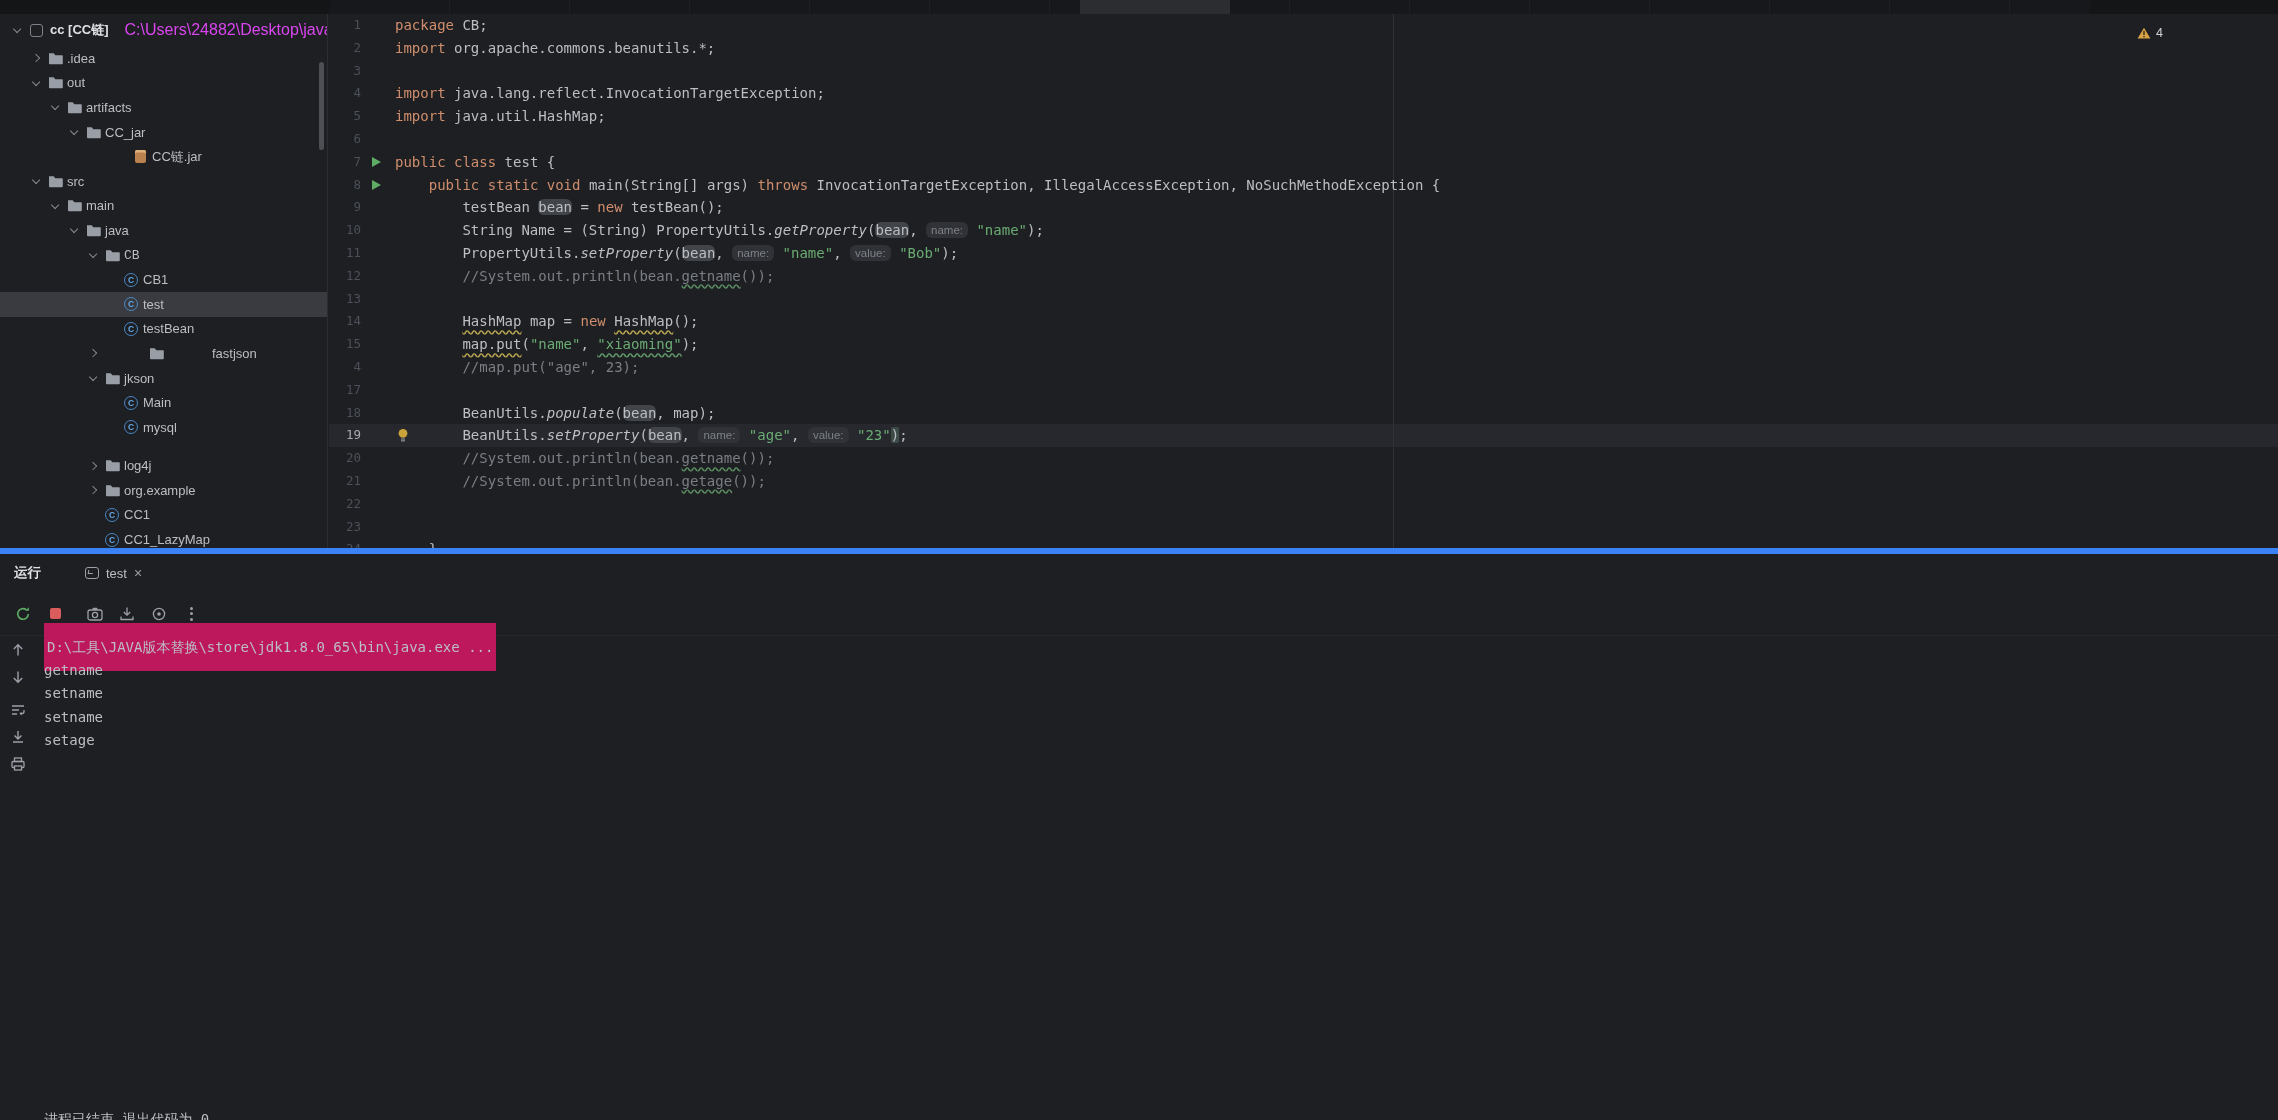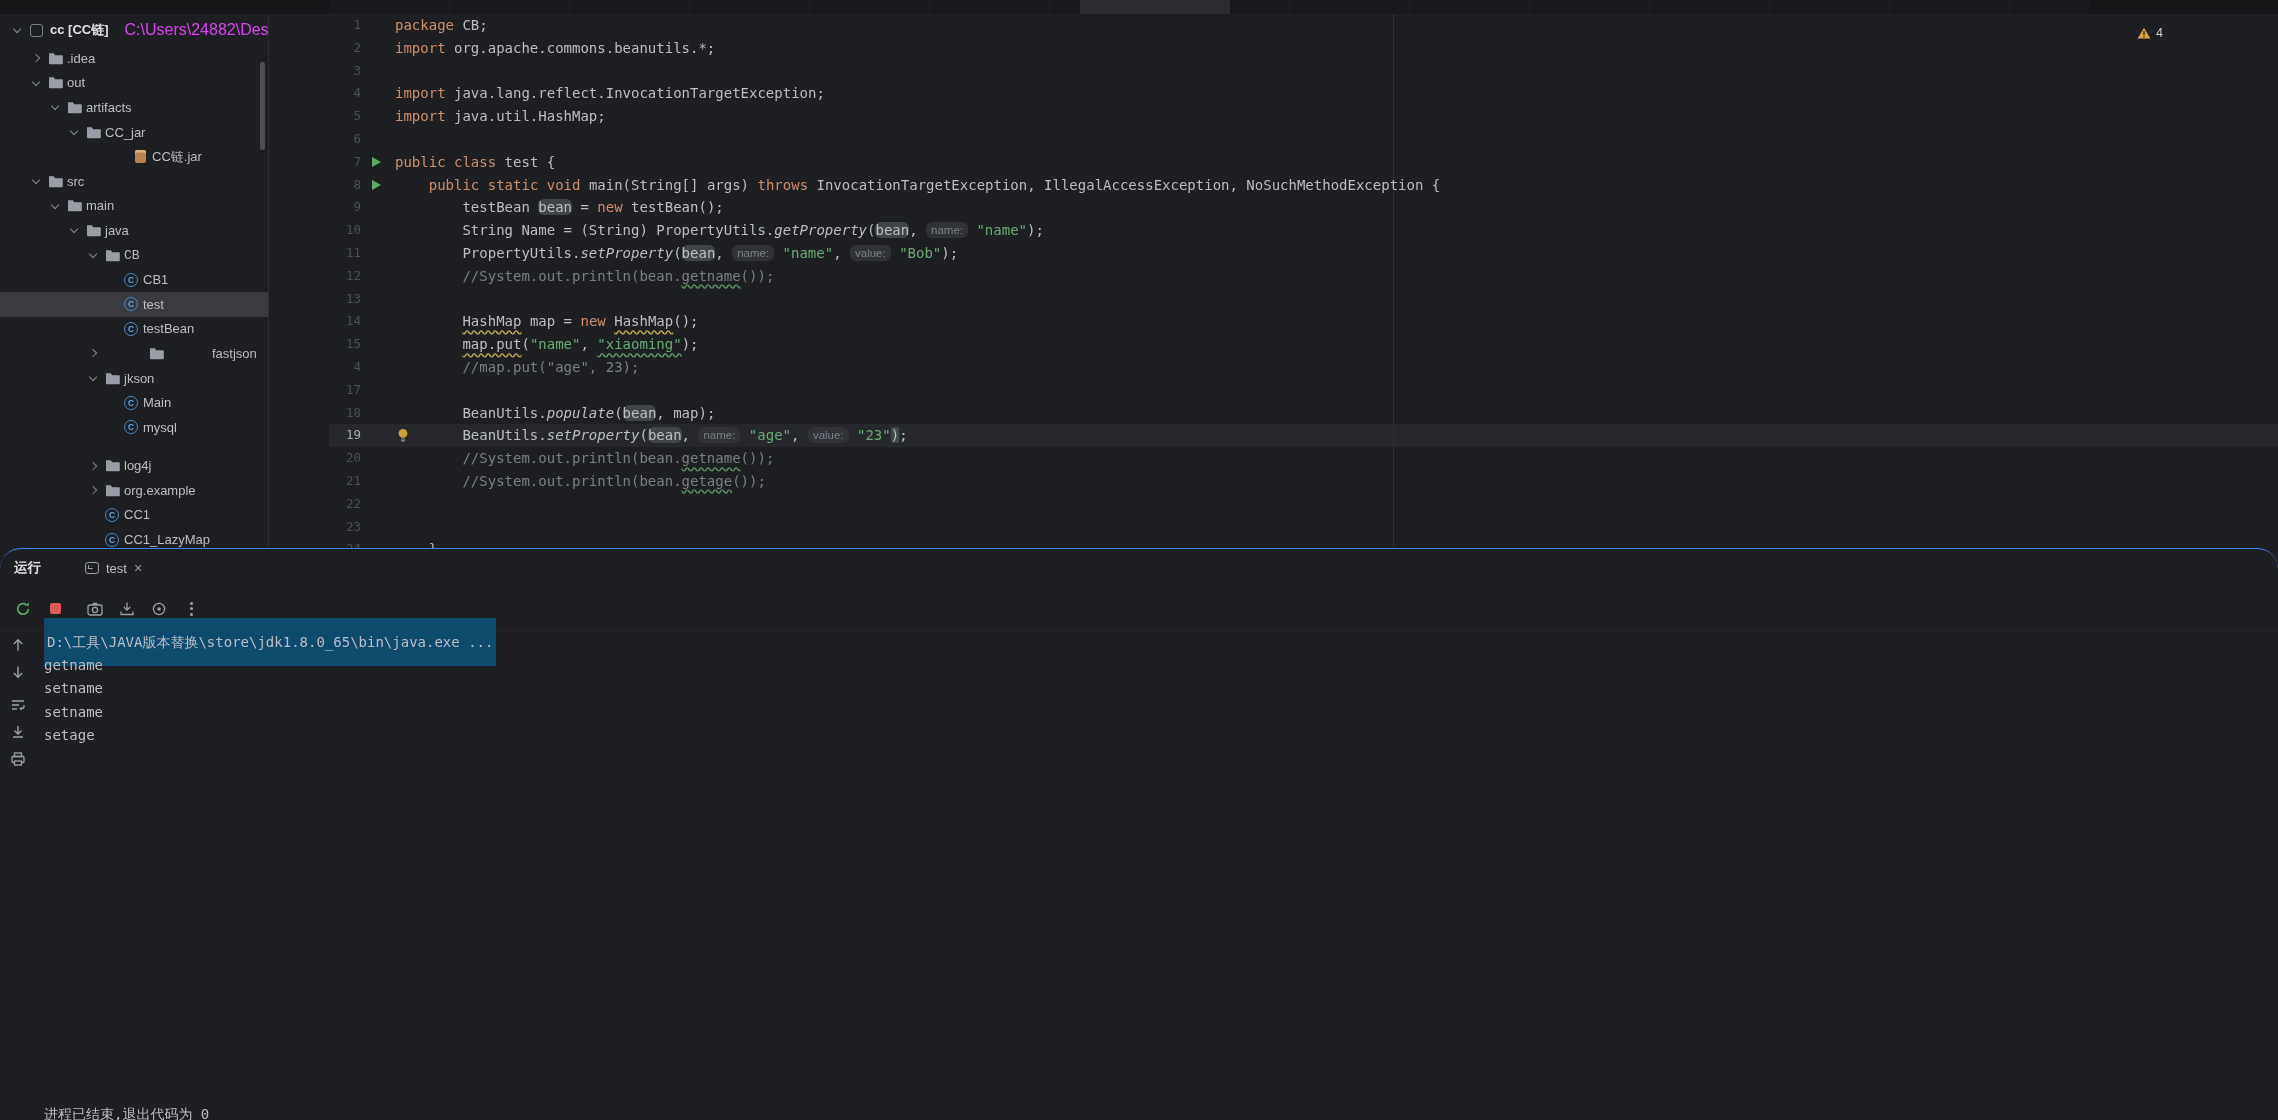--- a/index.html
+++ b/index.html
@@ -19,21 +19,21 @@
   .top-strip .tabs {
     position:absolute; left:330px; top:0; width:1760px; height:14px;
     background:repeating-linear-gradient(90deg,#17181b 0 119px,#1f2024 119px 120px);
   }
   .top-strip .active-tab {
     position:absolute; left:1080px; top:0; width:150px; height:14px; background:#2b2d31;
   }
 
   
   .project-panel {
-    position:absolute; left:0; top:14px; width:269px; height:534px;
+    position:absolute; left:0; top:14px; width:328px; height:534px;
     border-right:1px solid #2b2d30; overflow:hidden;
   }
   .proj-header {
     height:32px; display:flex; align-items:center; padding-left:8px;
     white-space:nowrap; overflow:hidden;
   }
   .proj-header .root-name { font-weight:700; color:#dfe1e5; margin-left:4px; }
   .proj-header .root-path { color:#d946ef; margin-left:16px; font-size:16px; }
   .trow {
     height:24.6px; display:flex; align-items:center; white-space:nowrap; cursor:default;
@@ -97,21 +97,21 @@
 
   .margin-guide { position:absolute; left:1064px; top:0; width:1px; height:100%; background:#2f3136; }
   .insp-widget {
     position:absolute; top:12px; right:115px; display:flex; align-items:center; gap:5px;
     color:#cfd1d5; font:12.5px "Liberation Sans", sans-serif;
   }
 
   
   .run-panel {
     position:absolute; left:0; top:548px; width:2278px; height:572px;
-    border-top:1px solid #3b82f6; overflow:hidden;border-radius:21px;
+    border-top:6px solid #3b82f6; overflow:hidden;
   }
   .run-header { height:38px; display:flex; align-items:center; }
   .rp-title { margin-left:14px; font-weight:600; color:#dfe1e5; font-size:13.5px; }
   .rp-tab { display:flex; align-items:center; gap:7px; margin-left:34px; padding:0 10px; height:100%; }
   .rp-tab .console-ic {
     width:14px; height:12px; border:1.3px solid #9da0a8; border-radius:3px; position:relative; display:inline-block;
   }
   .rp-tab .console-ic::after {
     content:""; position:absolute; left:2px; top:2px; width:4px; height:3px;
     border-left:1.3px solid #9da0a8; border-bottom:1.3px solid #9da0a8; transform:skewX(-8deg);
@@ -124,21 +124,21 @@
   .tb-btn { width:18px; height:18px; display:inline-flex; align-items:center; justify-content:center; }
   .stop-sq { width:11px; height:11px; background:#db5c5c; border-radius:2px; display:inline-block; }
   .dots { display:inline-flex; flex-direction:column; gap:2.5px; }
   .dots i { width:3px; height:3px; border-radius:50%; background:#9da0a8; display:block; }
 
   .run-left-strip { position:absolute; left:0; top:82px; width:36px; bottom:0; }
   .strip-btn { width:36px; height:27px; display:flex; align-items:center; justify-content:center; }
 
   .console { position:absolute; left:44px; top:82px; right:10px; bottom:0; font-size:14px; line-height:23.2px; }
   .cline { white-space:pre; color:#bcbec4; }
-  .cline .seltxt { background:#0c4a6e; padding:16px 3px; }
+  .cline .seltxt { background:#be185d; padding:16px 3px; }
   .status-line { position:absolute; left:44px; top:557px; white-space:pre; color:#bcbec4; font-size:14px; }
 
   svg { display:block; }
 </style>
 </head>
 <body>
 
 <div id="app">
 
   <div class="top-strip">

